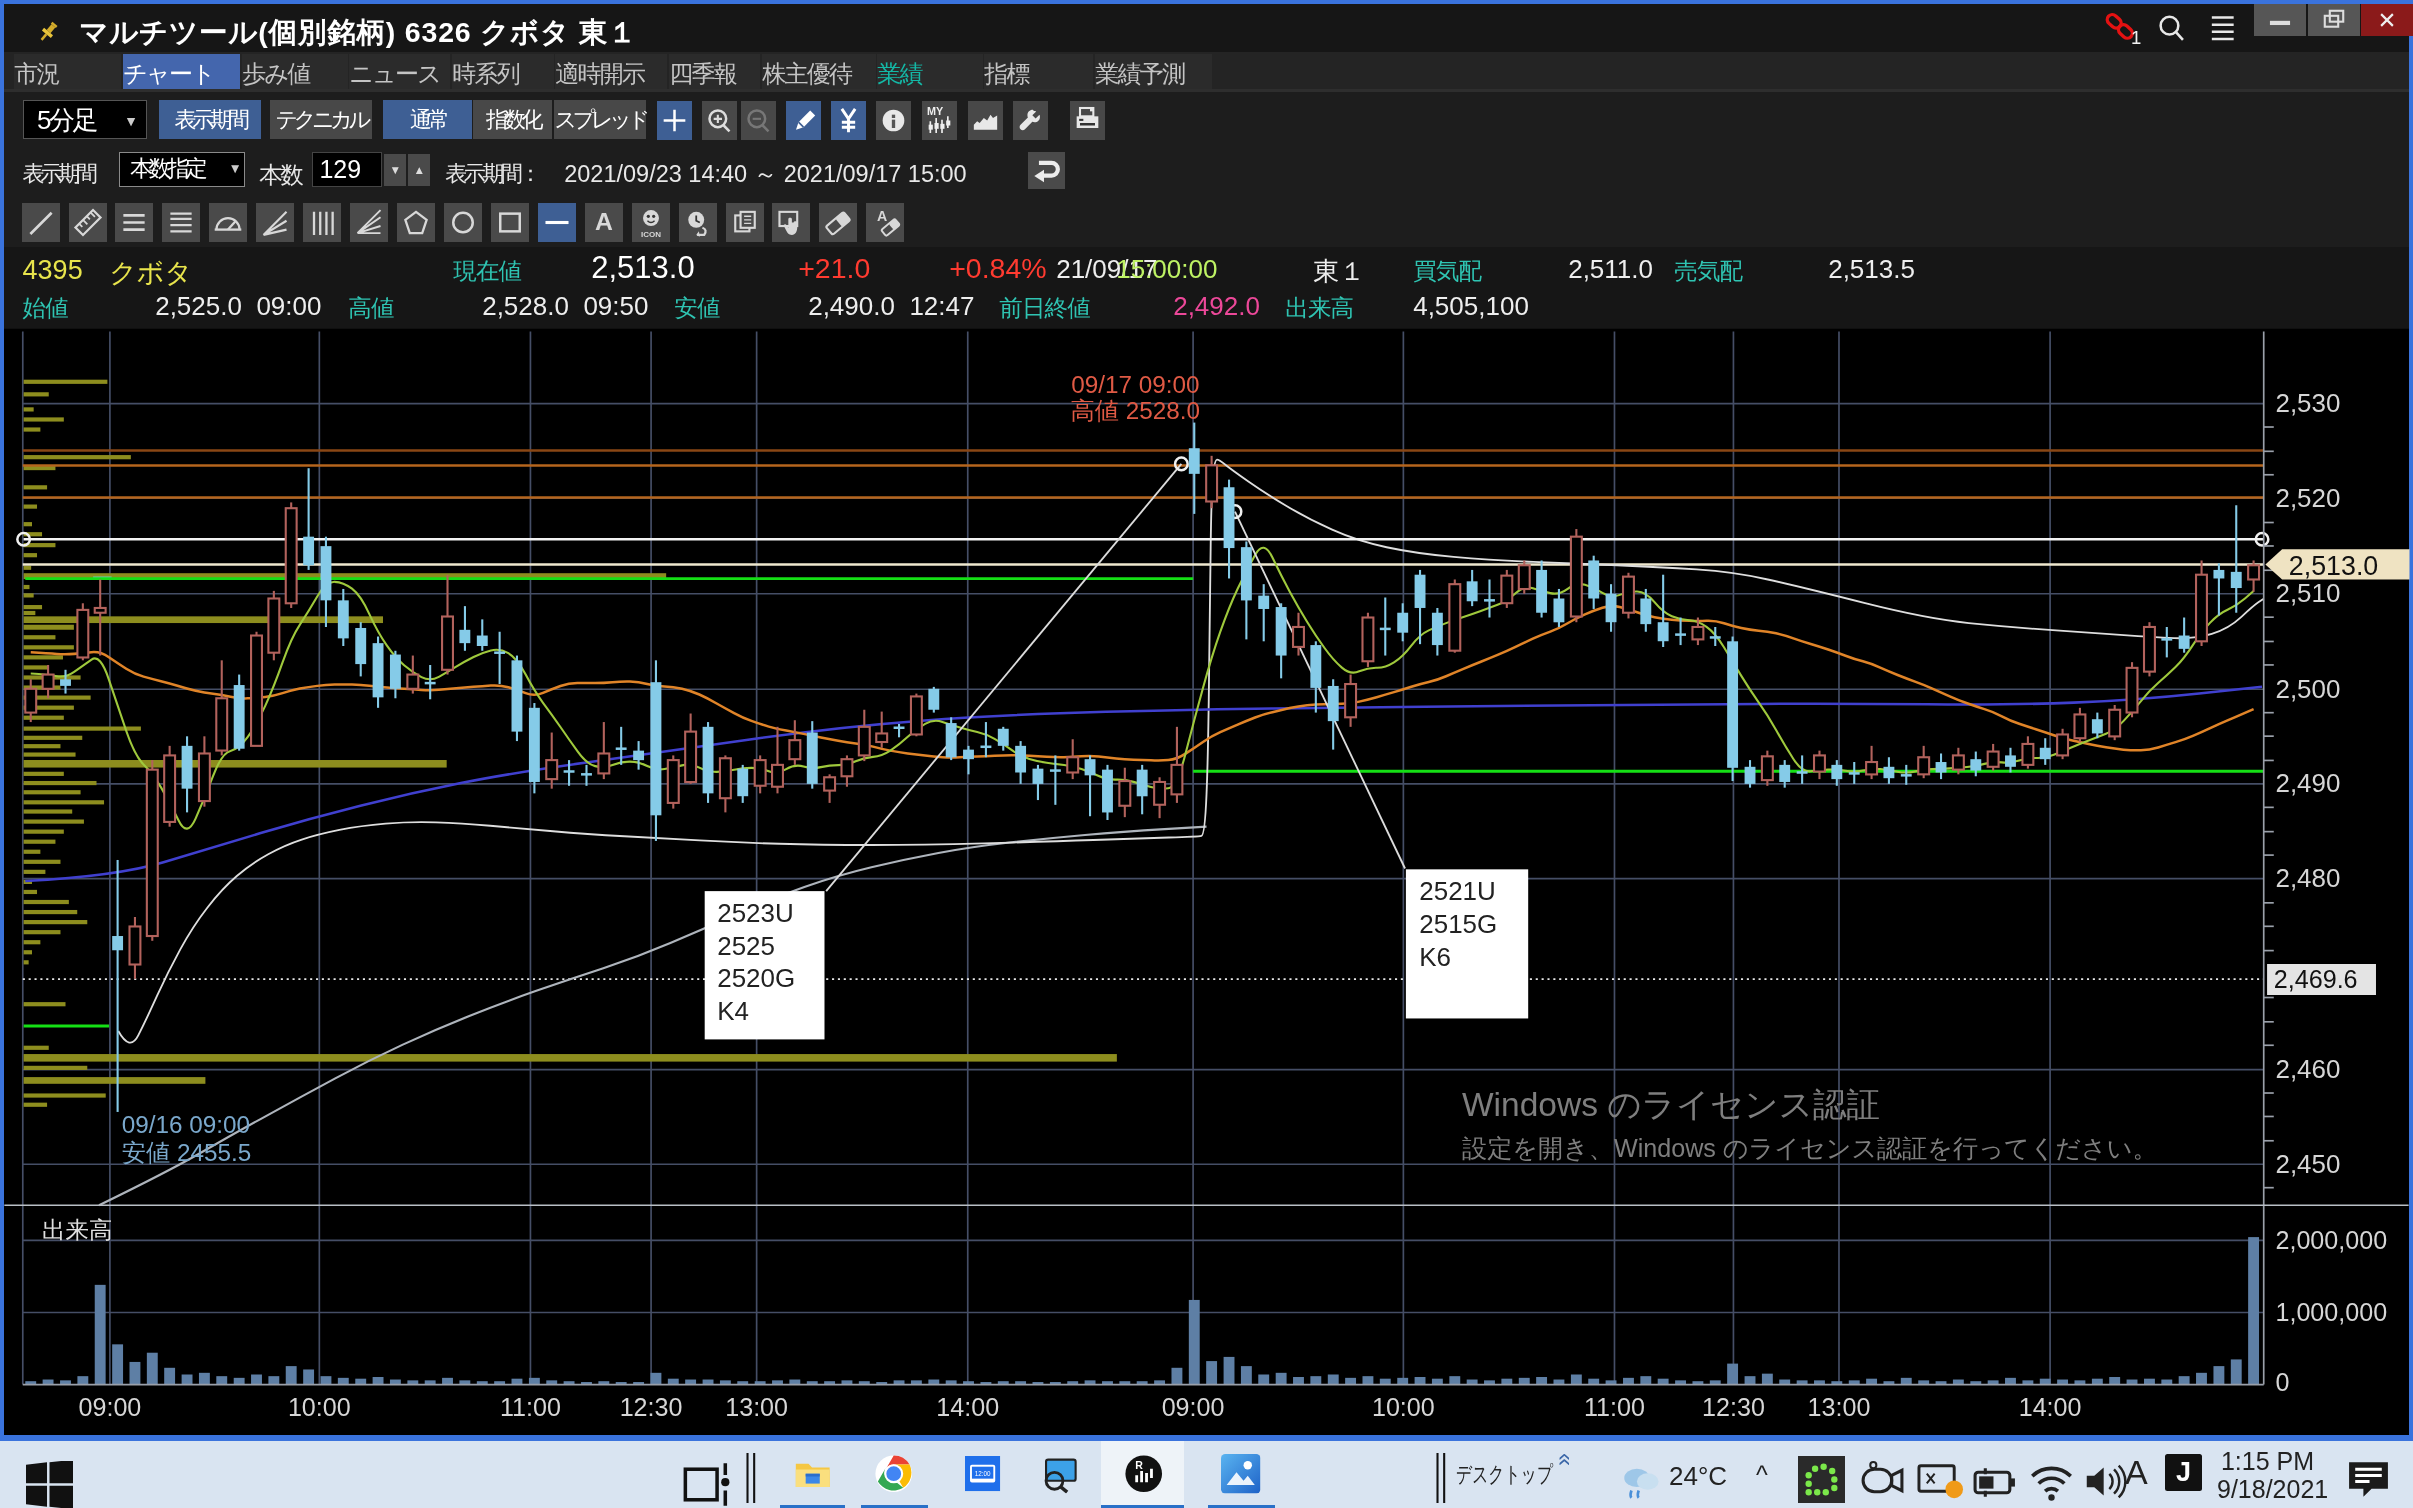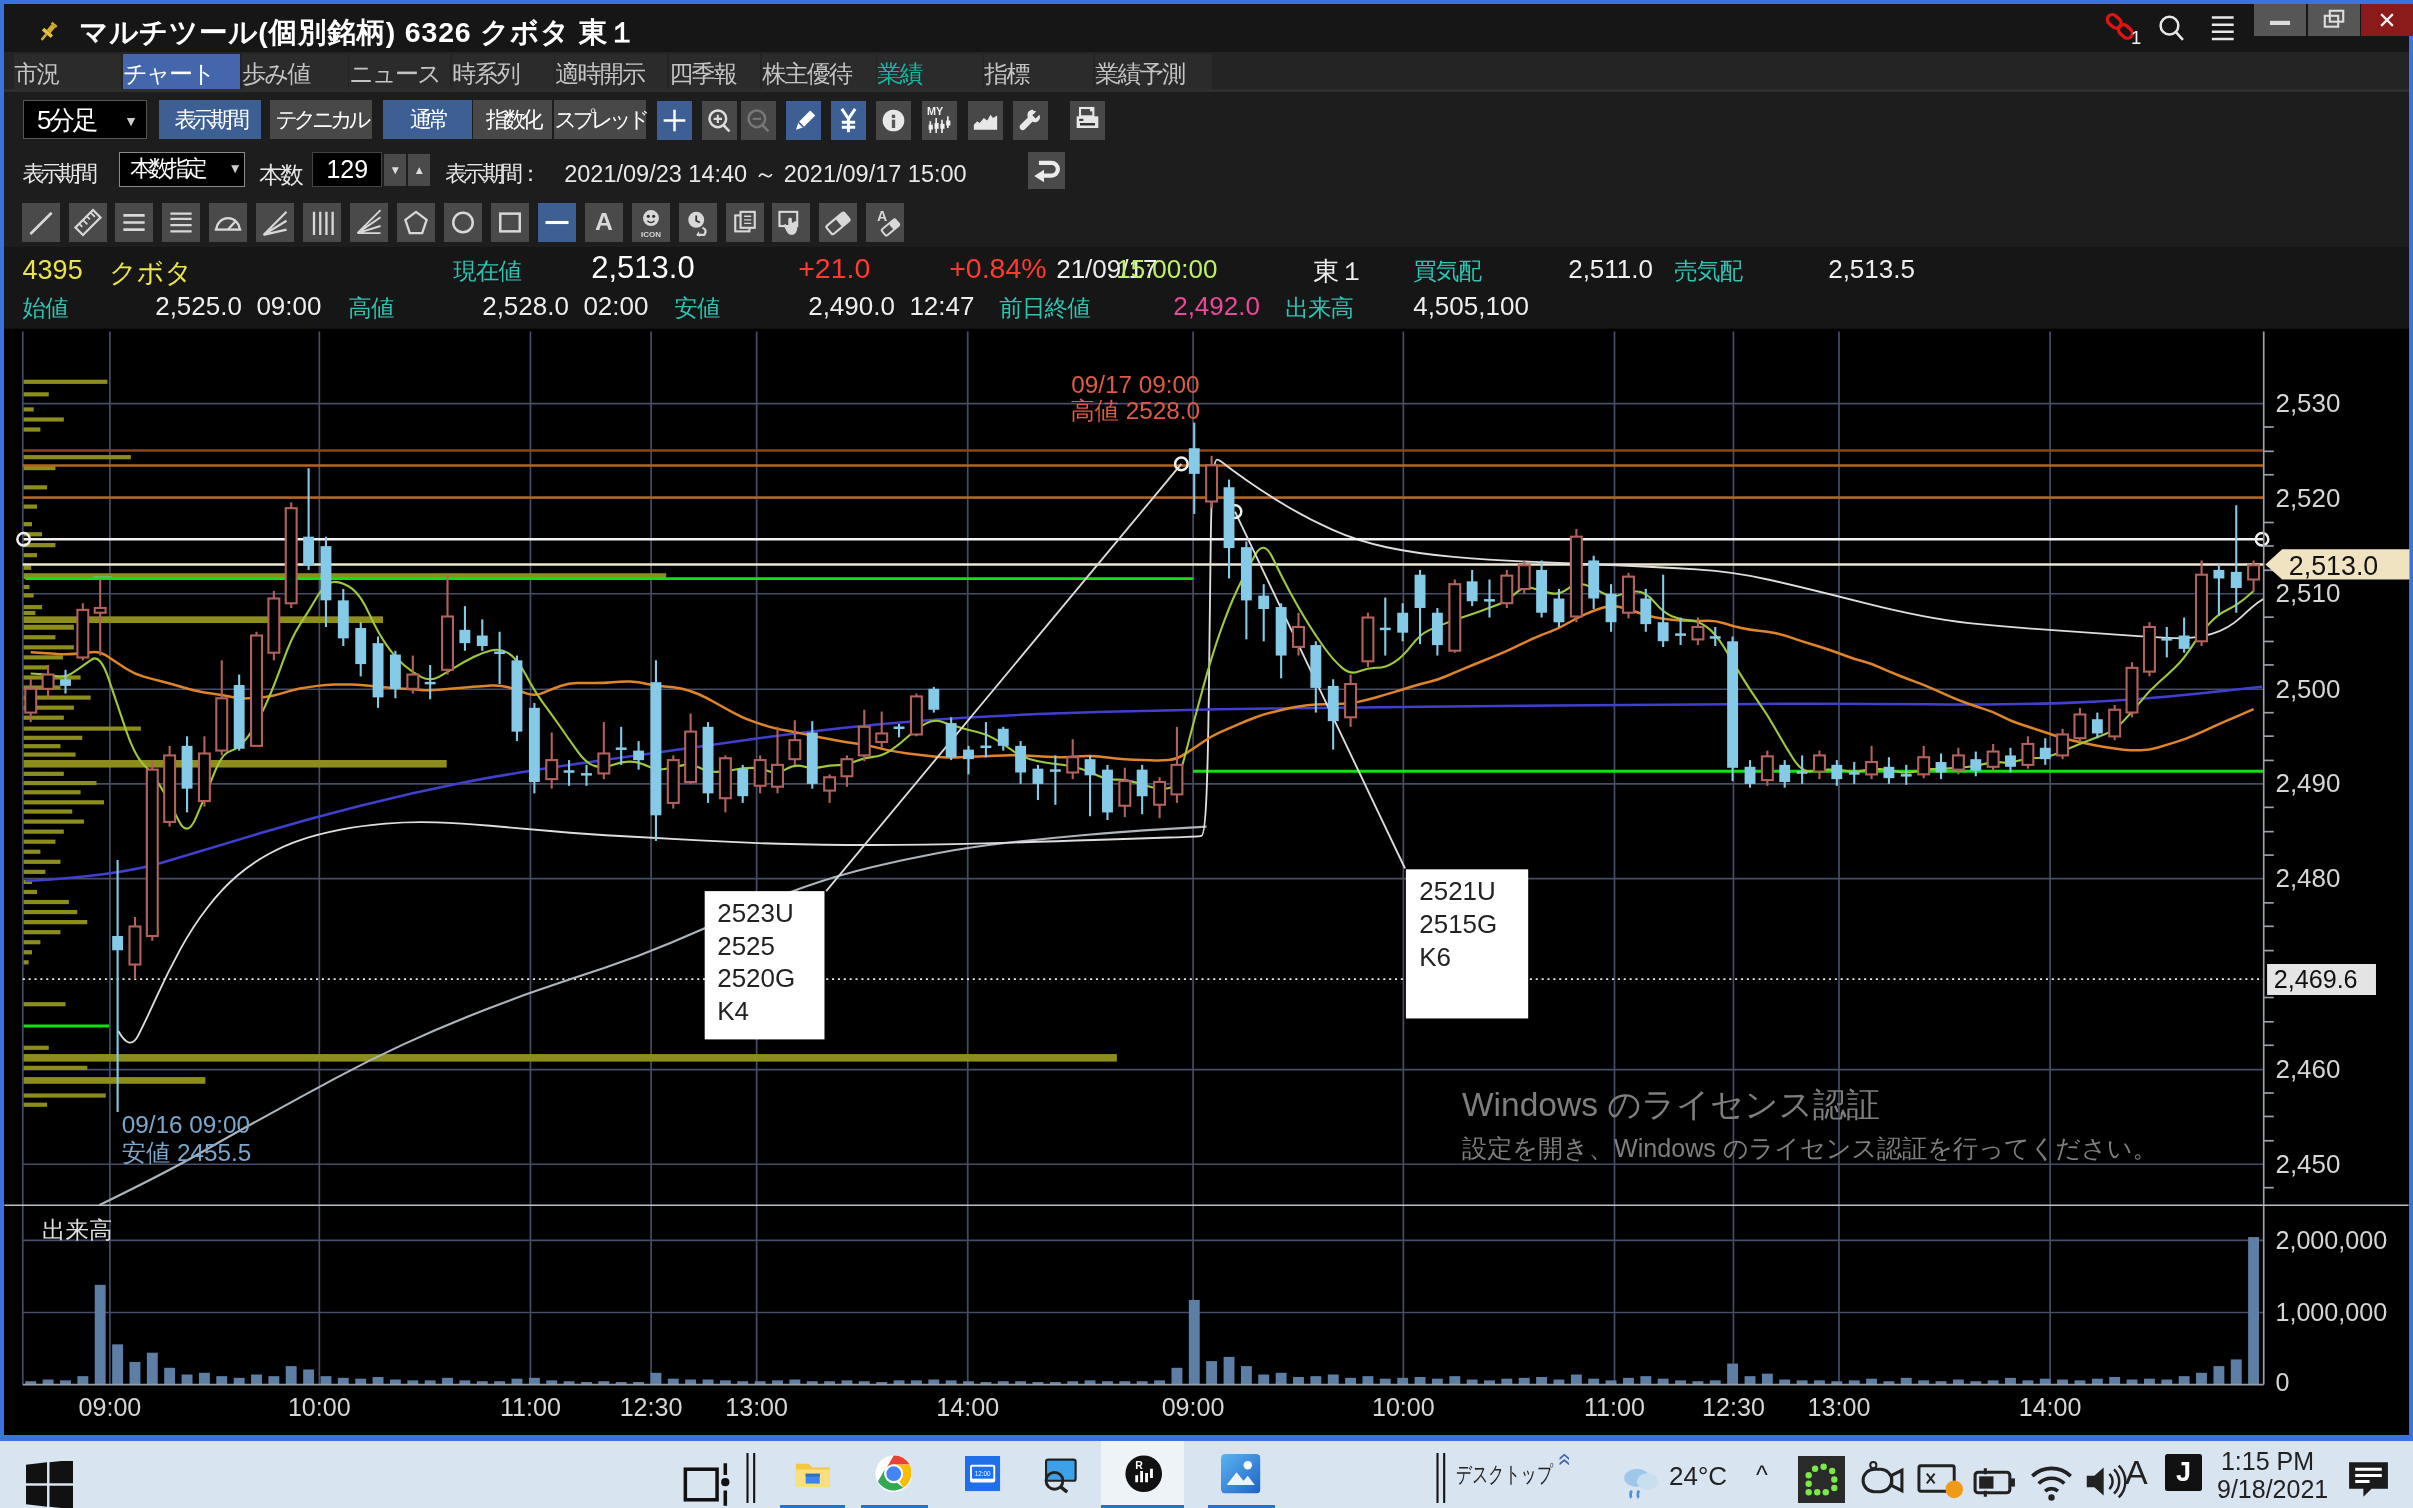--- a/index.html
+++ b/index.html
@@ -126,21 +126,21 @@
           <path d="M24 8h4l0 4h-4z" fill="#e8e8e8"></path>
           <rect x="8" y="18" width="26" height="14" fill="#e8e8e8"></rect>
           <rect x="11" y="21" width="5" height="2.5" fill="#333"></rect>
           <rect x="12" y="26" width="18" height="3" fill="#333"></rect>
         </svg></div>
  </div>
  <div id="tr2">
   <div style="position:absolute;left:18.4px;top:8.4px;font-size:22px;letter-spacing:-4.2px">表示期間</div>
   <div style="position:absolute;left:115px;top:0.8px;width:126px;height:35px;background:#000;border:1.7px solid #8a8a8a;color:#fff;font-size:22.6px;letter-spacing:-4.2px;line-height:32px;padding-left:10px">本数指定<span style="position:absolute;right:6.7px;top:0px;font-size:13.4px;color:#ccc">▼</span></div>
   <div style="position:absolute;left:255px;top:7.5px;font-size:23.5px;letter-spacing:-2.5px">本数</div>
-  <div style="position:absolute;left:308px;top:0.8px;width:70px;height:35px;background:#000;border:1.7px solid #444;color:#fff;font-size:25px;line-height:32px;text-align:right;padding-right:13px">129</div>
+  <div style="position:absolute;left:308px;top:0.8px;width:70px;height:35px;background:#000;border:1.7px solid #444;color:#fff;font-size:25px;line-height:32px;text-align:right;padding-right:20px">129</div>
   <div style="position:absolute;left:380px;top:2.5px;width:22px;height:32px;background:#4a4a4a;text-align:center;line-height:32px;font-size:11.7px;color:#ddd">▼</div>
   <div style="position:absolute;left:404px;top:2.5px;width:22px;height:32px;background:#4a4a4a;text-align:center;line-height:32px;font-size:11.7px;color:#ddd">▲</div>
   <div style="position:absolute;left:441px;top:8.4px;font-size:22px;letter-spacing:-3.4px">表示期間：</div>
   <div style="position:absolute;left:560px;top:6.7px;font-size:23.5px;letter-spacing:0px">2021/09/23 14:40 ～ 2021/09/17 15:00</div>
   <div style="position:absolute;left:1024px;top:0.8px;width:37px;height:37px;background:#4a4a4a"><svg width="37" height="37" viewBox="0 0 44 44">
           <path d="M13 13h15a7.5 7.5 0 0 1 0 15H17" fill="none" stroke="#ececec" stroke-width="5"></path>
           <path d="M19 21v15l-11.5-7.5z" fill="#ececec"></path>
         </svg></div>
  </div>
  <div id="tr3">
@@ -234,21 +234,21 @@
   <div class="it" style="left:1052px;top:6.7px;color:#eee">21/09/17</div>
   <div class="it" style="left:1112px;top:6.7px;color:#bef264">15:00:00</div>
   <div class="it" style="left:1309px;top:6.7px;color:#eee">東１</div>
   <div class="itl" style="left:1409px;top:8.4px">買気配</div>
   <div class="it" style="left:1564px;top:6.7px;color:#eee">2,511.0</div>
   <div class="itl" style="left:1670px;top:8.4px">売気配</div>
   <div class="it" style="left:1824px;top:6.7px;color:#eee">2,513.5</div>
   <div class="itl" style="left:18.4px;top:45px">始値</div>
   <div class="it" style="left:151px;top:44px;color:#eee">2,525.0  09:00</div>
   <div class="itl" style="left:344px;top:45px">高値</div>
-  <div class="it" style="left:478px;top:44px;color:#eee">2,528.0  02:00</div>
+  <div class="it" style="left:478px;top:44px;color:#eee">2,528.0  09:50</div>
   <div class="itl" style="left:670px;top:45px">安値</div>
   <div class="it" style="left:804px;top:44px;color:#eee">2,490.0  12:47</div>
   <div class="itl" style="left:995px;top:45px">前日終値</div>
   <div class="it" style="left:1169px;top:44px;color:#ec4899">2,492.0</div>
   <div class="itl" style="left:1281px;top:45px">出来高</div>
   <div class="it" style="left:1409px;top:44px;color:#eee">4,505,100</div>
  </div>
  <div id="chartbg"></div>
  <svg id="chart" viewBox="0 392 2880 1325" width="2413" height="1110">
 <line x1="27" y1="395" x2="27" y2="1652" stroke="#454e66" stroke-width="2"></line>

